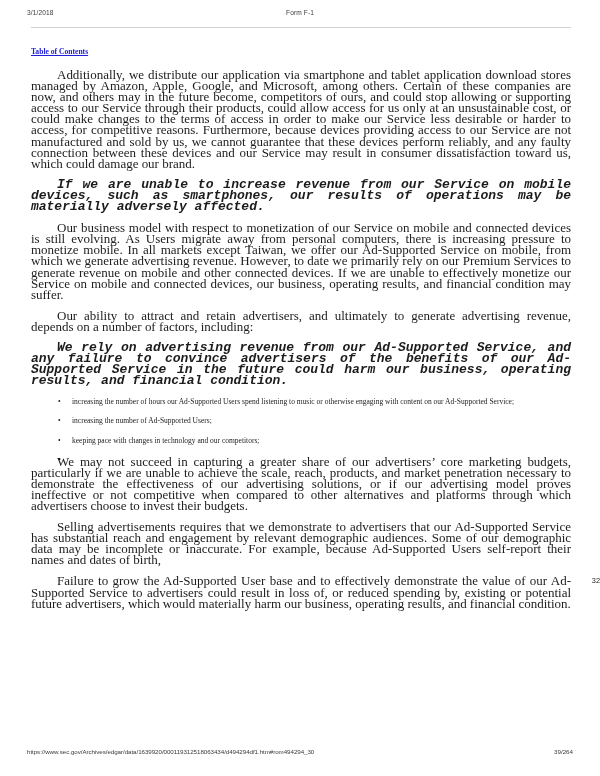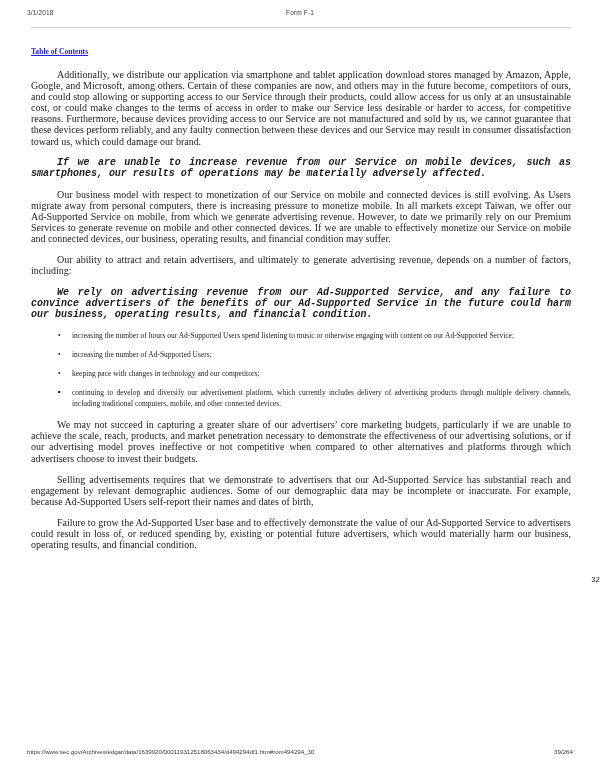--- a/index.html
+++ b/index.html
@@ -76,21 +76,21 @@
     font-size: 7.6px;
     font-weight: bold;
     color: #2020d8;
     text-decoration: underline;
     margin-bottom: 13px;
     cursor: pointer;
   }
 
   p.para {
     margin: 0 0 10px 0;
-    font-size: 10px;
+    font-size: 13px;
     line-height: 11.1px;
     text-align: justify;
     text-indent: 26px;
     color: #1c1c1c;
     letter-spacing: -0.01px;
   }
 
   p.para.heading {
     font-style: italic;
     font-weight: bold;
@@ -122,21 +122,21 @@
   }
 
   .page-number {
     position: absolute;
     left: 0;
     width: 600px;
     top: 546px;
     text-align: right;
     font-size: 7.4px;
     color: #1c1c1c;
-    font-family: Liberation Mono, monospace;
+    font-family: Liberation Sans, sans-serif;
   }
 
   
   .print-footer {
     position: absolute;
     left: 0;
     top: 748px;
     width: 600px;
     height: 16px;
   }
@@ -197,21 +197,20 @@
         <span>keeping pace with changes in technology and our competitors;</span>
       </li>
       <li>
         <span class="dot">•</span>
       </li>
       <li>
         <span class="dot">•</span>
       </li>
       <li>
         <span class="dot">•</span>
-        <span>continuing to develop and diversify our advertisement platform, which currently includes delivery of advertising products through multiple delivery channels, including traditional computers, mobile, and other connected devices.</span>
       </li>
     </ul>
 
     <p class="para">We may not succeed in capturing a greater share of our advertisers’ core marketing budgets, particularly if we are unable to achieve the scale, reach, products, and market penetration necessary to demonstrate the effectiveness of our advertising solutions, or if our advertising model proves ineffective or not competitive when compared to other alternatives and platforms through which advertisers choose to invest their budgets.</p>
 
     <p class="para">Selling advertisements requires that we demonstrate to advertisers that our Ad-Supported Service has substantial reach and engagement by relevant demographic audiences. Some of our demographic data may be incomplete or inaccurate. For example, because Ad-Supported Users self-report their names and dates of birth,</p>
 
     <p class="para">Failure to grow the Ad-Supported User base and to effectively demonstrate the value of our Ad-Supported Service to advertisers could result in loss of, or reduced spending by, existing or potential future advertisers, which would materially harm our business, operating results, and financial condition.</p>
 
   </div>

